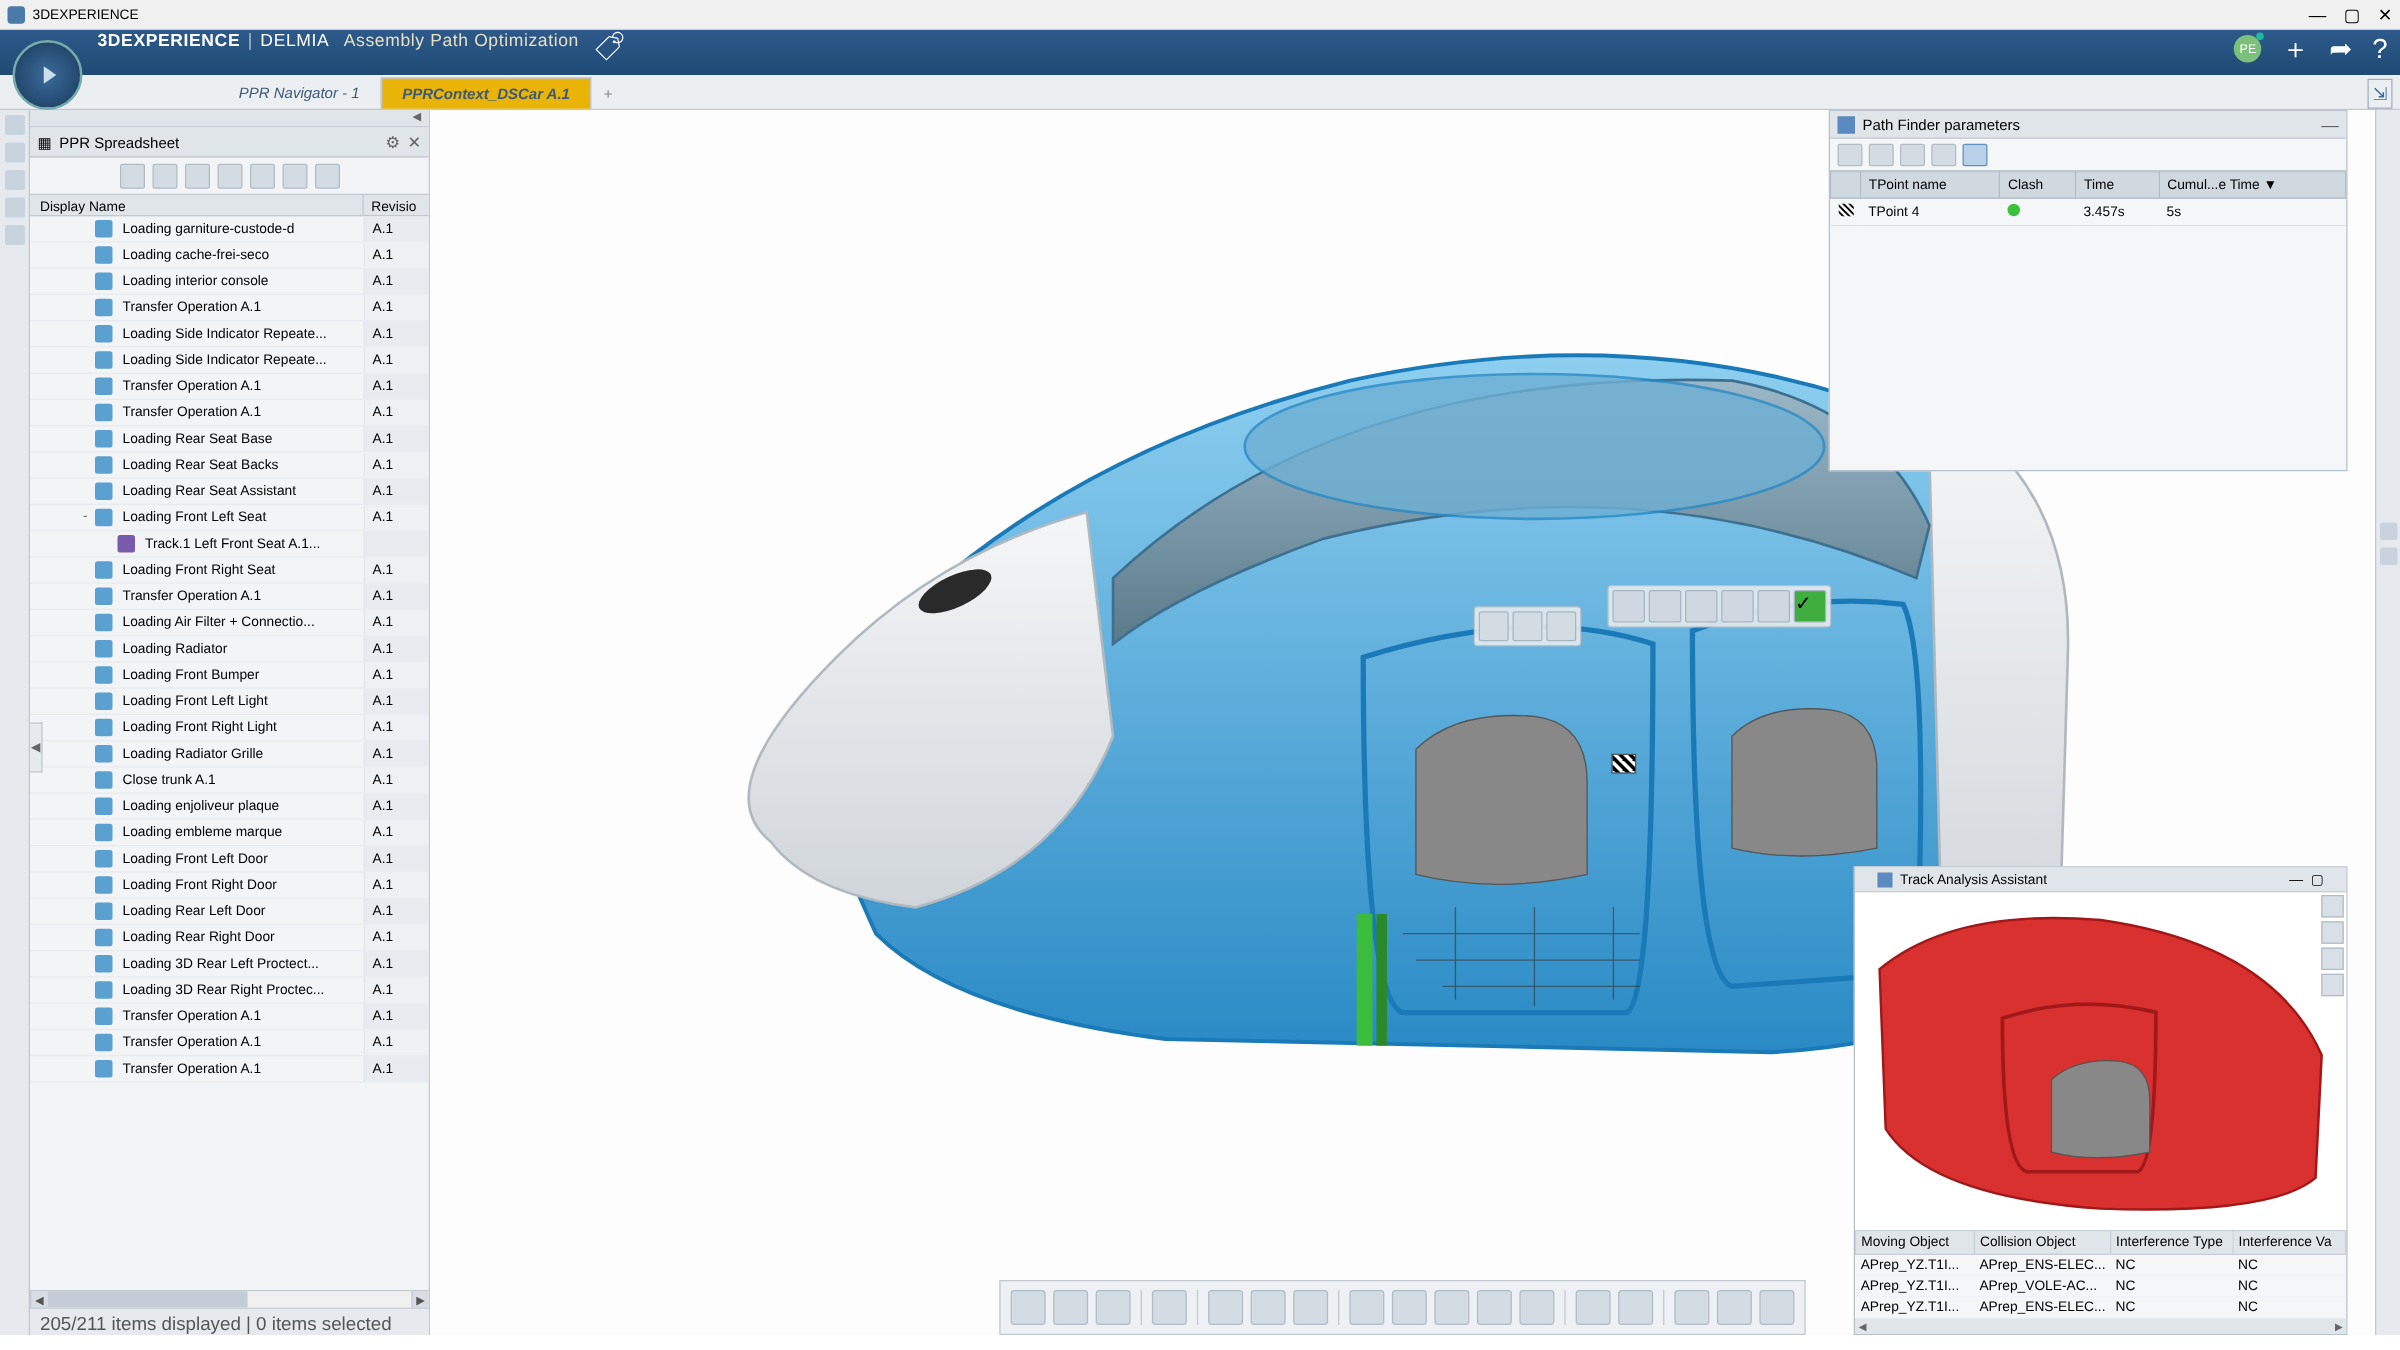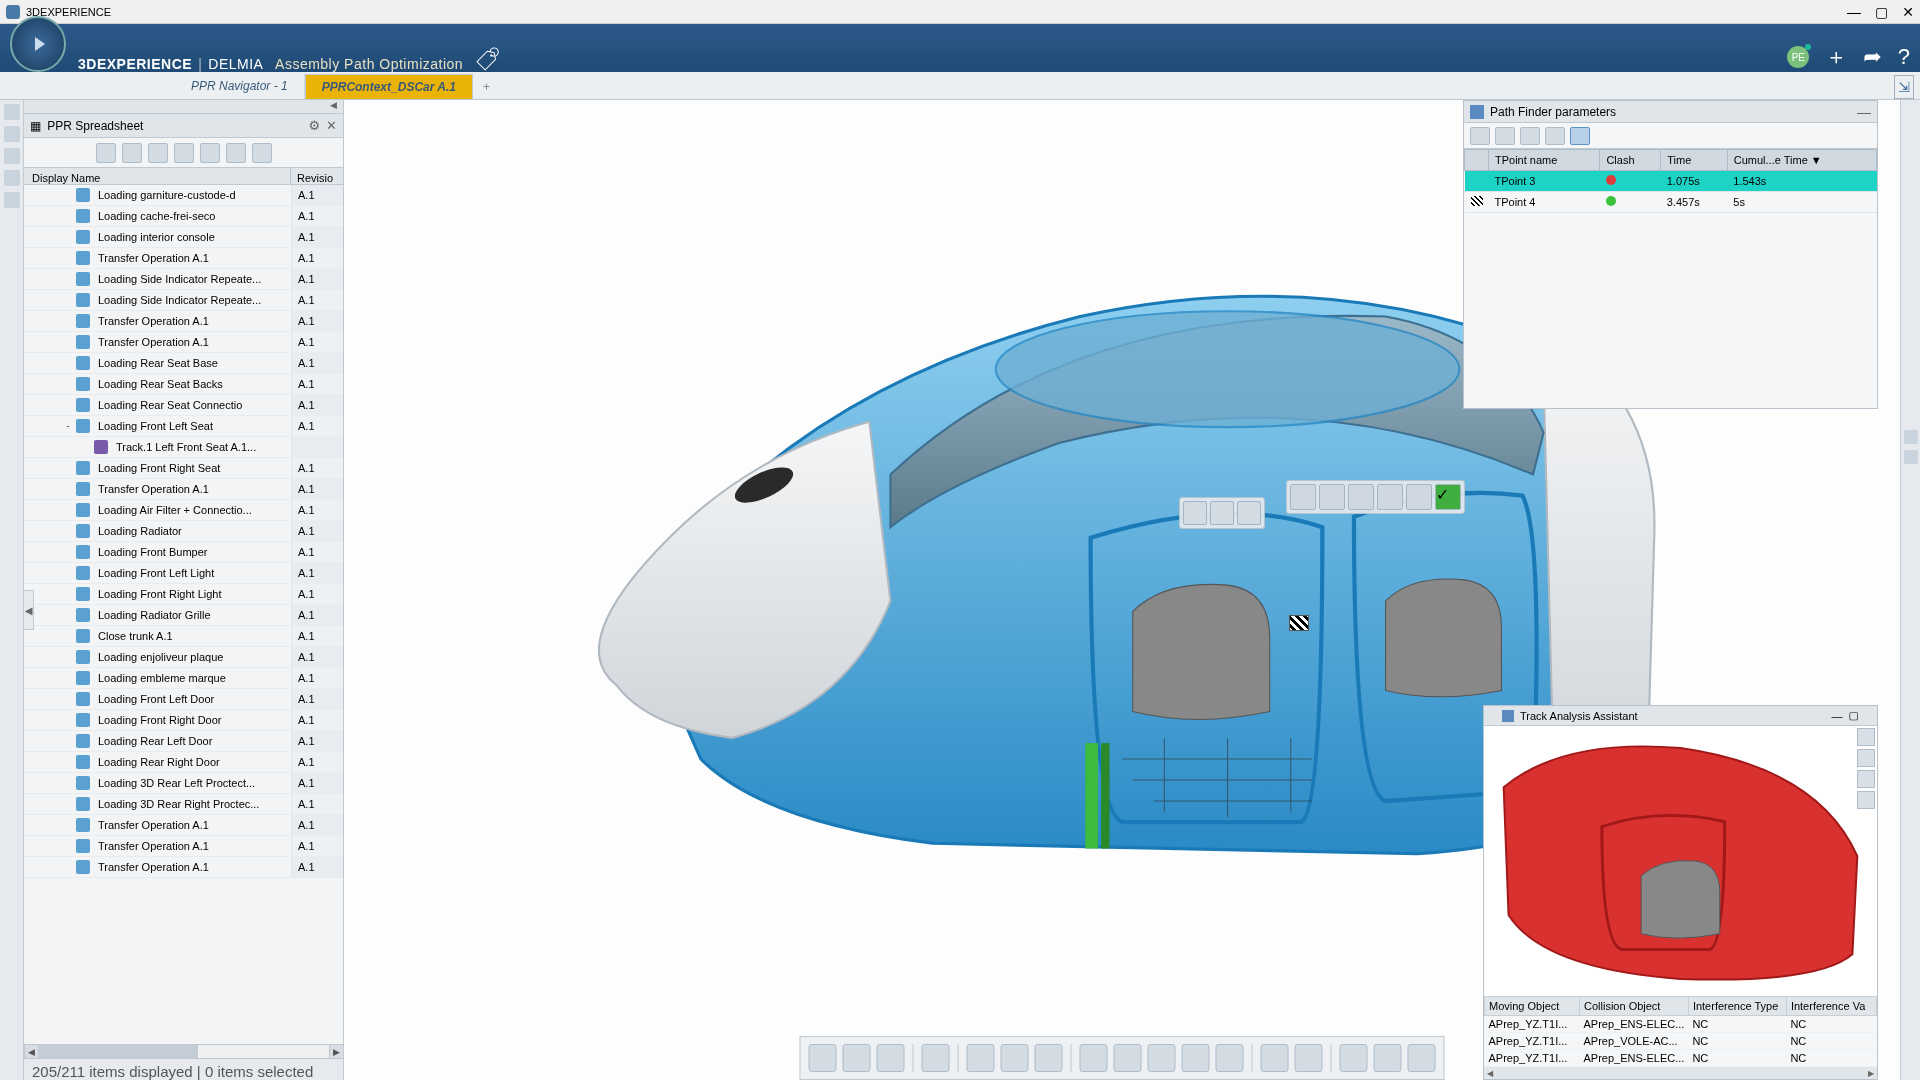--- a/index.html
+++ b/index.html
@@ -1,20 +1,20 @@
 <!DOCTYPE html>
 <html><head>
 <meta charset="utf-8">
 <style>
 * { box-sizing: border-box; margin: 0; padding: 0; font-family: Arial, Helvetica, sans-serif; }
 html, body { width: 1920px; height: 1080px; overflow: hidden; background: #fff; }
 .titlebar { height: 24px; background: #f0f0f0; display: flex; align-items: center; font-size: 11px; padding: 0 6px; border-bottom: 1px solid #d0d0d0; }
 .titlebar .app-icon { width: 14px; height: 14px; background: #4a7aa8; border-radius: 3px; margin-right: 6px; }
 .titlebar .win-controls { margin-left: auto; display: flex; gap: 14px; font-size: 14px; }
-.topbar { height: 48px; background: linear-gradient(#2d5a8a,#1f4a75); display: flex; align-items: flex-end; color: #fff; padding: 0 10px; position: relative; }
+.topbar { height: 36px; background: linear-gradient(#2d5a8a,#1f4a75); display: flex; align-items: flex-start; color: #fff; padding: 0 10px; position: relative; }
 .compass { width: 56px; height: 56px; border-radius: 50%; background: radial-gradient(#3a6a9a,#1a3a5a); border: 2px solid #7aa; margin-top: 8px; margin-right: 12px; position: relative; display:flex; align-items:center; justify-content:center; }
 .compass .play { width:0;height:0;border-left:10px solid #cde;border-top:7px solid transparent;border-bottom:7px solid transparent; margin-left:3px; }
 .brand { font-size: 14px; font-weight: 400; letter-spacing: .5px; }
 .brand .sep { margin: 0 6px; opacity: .6; }
 .brand .module { color: #e8e0c0; }
 .search-wrap { margin-left: 160px; width: 330px; height: 28px; background: #fff; border-radius: 3px; display: flex; align-items: center; padding: 0 8px; }
 .search-wrap input { border: none; outline: none; flex: 1; font-size: 12px; }
 .search-wrap .s-icon { font-size: 16px; color: #555; }
 .tag-icon { margin-left: 10px; font-size: 22px; color: #fff; transform: rotate(90deg); }
 .top-right { margin-left: auto; display: flex; gap: 16px; align-items: center; }
@@ -247,21 +247,21 @@
           <div class="indent">
             <div class="ic "></div>
           </div>
           <div class="txt">Loading Rear Seat Backs</div>
           <div class="rev">A.1</div>
         </div>
         <div class="ppr-row">
           <div class="indent">
             <div class="ic "></div>
           </div>
-          <div class="txt">Loading Rear Seat Connectio</div>
+          <div class="txt">Loading Rear Seat Assistant</div>
           <div class="rev">A.1</div>
         </div>
         <div class="ppr-row">
           <div class="indent">
             <span style="margin-right:6px;color:#666;">-</span>
             <div class="ic "></div>
           </div>
           <div class="txt">Loading Front Left Seat</div>
           <div class="rev">A.1</div>
         </div>
@@ -492,27 +492,20 @@
         <tbody>
             <tr>
           <th class="flag-cell"></th>
           <th>TPoint name</th>
           <th>Clash</th>
           <th>Time</th>
           <th>Cumul...e Time  ▼</th>
         </tr>
         </tbody>
           <tbody id="pf-body">
-            <tr class="sel">
-              <td class="flag-cell"></td>
-              <td>TPoint 3</td>
-              <td><span class="clash-dot red"></span></td>
-              <td>1.075s</td>
-              <td>1.543s</td>
-            </tr>
             <tr>
               <td class="flag-cell"><span class="flag-ic chk"></span></td>
               <td>TPoint 4</td>
               <td><span class="clash-dot green"></span></td>
               <td>3.457s</td>
               <td>5s</td>
             </tr>
           </tbody>
       </table>
       <div class="pf-pad"></div>

